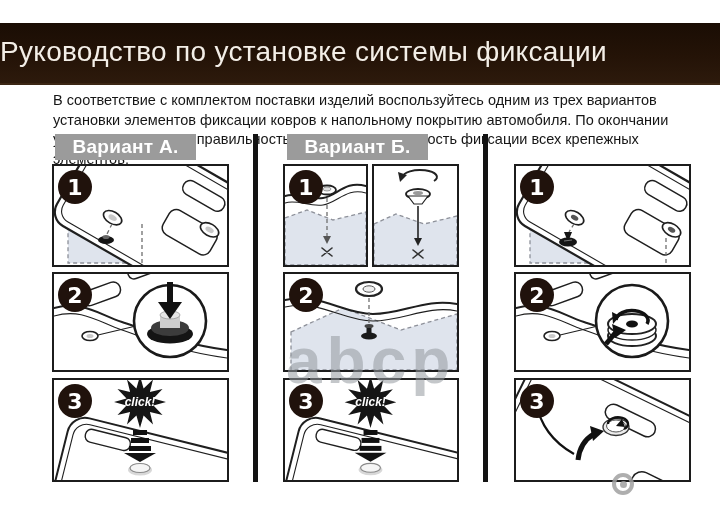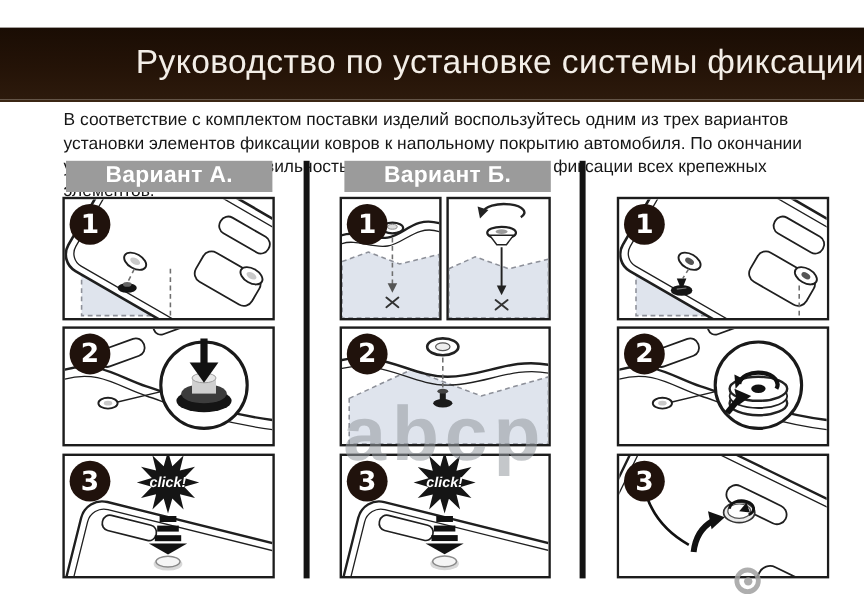--- a/index.html
+++ b/index.html
@@ -2,25 +2,25 @@
 <html><head>
 <meta charset="utf-8">
 <style>
   html,body{margin:0;padding:0;background:#ffffff;}
   body{width:720px;height:508px;position:relative;font-family:"Liberation Sans",sans-serif;overflow:hidden;}
   .stage{position:absolute;left:0;top:0;width:720px;height:508px;background:#fff;overflow:hidden;}
 
   .band{position:absolute;left:0;top:23px;width:720px;height:62px;
         background:linear-gradient(180deg,#1a0d04 0%,#241307 55%,#2d1a0c 100%);
         border-bottom:2px solid #3b2614;box-sizing:border-box;}
-  .title{color:#f3eee7;font-size:28px;line-height:58px;letter-spacing:.3px;white-space:nowrap;text-align:right;}
+  .title{color:#f3eee7;font-size:28px;line-height:58px;letter-spacing:.3px;white-space:nowrap;}
 
   .intro{position:absolute;left:53px;top:91px;width:636px;font-size:14.5px;line-height:19.5px;color:#161616;}
 
-  .vbar{position:absolute;top:134px;height:26px;width:172px;background:#9b9b9b;color:#ffffff;
+  .vbar{position:absolute;top:134px;height:26px;width:141px;background:#9b9b9b;color:#ffffff;
         font-size:19px;font-weight:600;text-align:center;line-height:26px;letter-spacing:.3px;}
   .divider{position:absolute;top:134px;height:348px;width:5px;background:#131313;}
 
   .panel{position:absolute;background:#fff;border:2px solid #1c1c1c;box-sizing:border-box;overflow:hidden;}
   .badge{position:absolute;left:4px;top:4px;width:34px;height:34px;border-radius:50%;background:#20120c;
          color:#fff;font-size:22px;font-weight:bold;display:flex;align-items:center;justify-content:center;
          z-index:3;font-family:"DejaVu Sans",sans-serif;}
   .panel svg{display:block;}
 
   .ln{fill:none;stroke:#1f1f1f;stroke-width:2;stroke-linecap:round;stroke-linejoin:round;}

